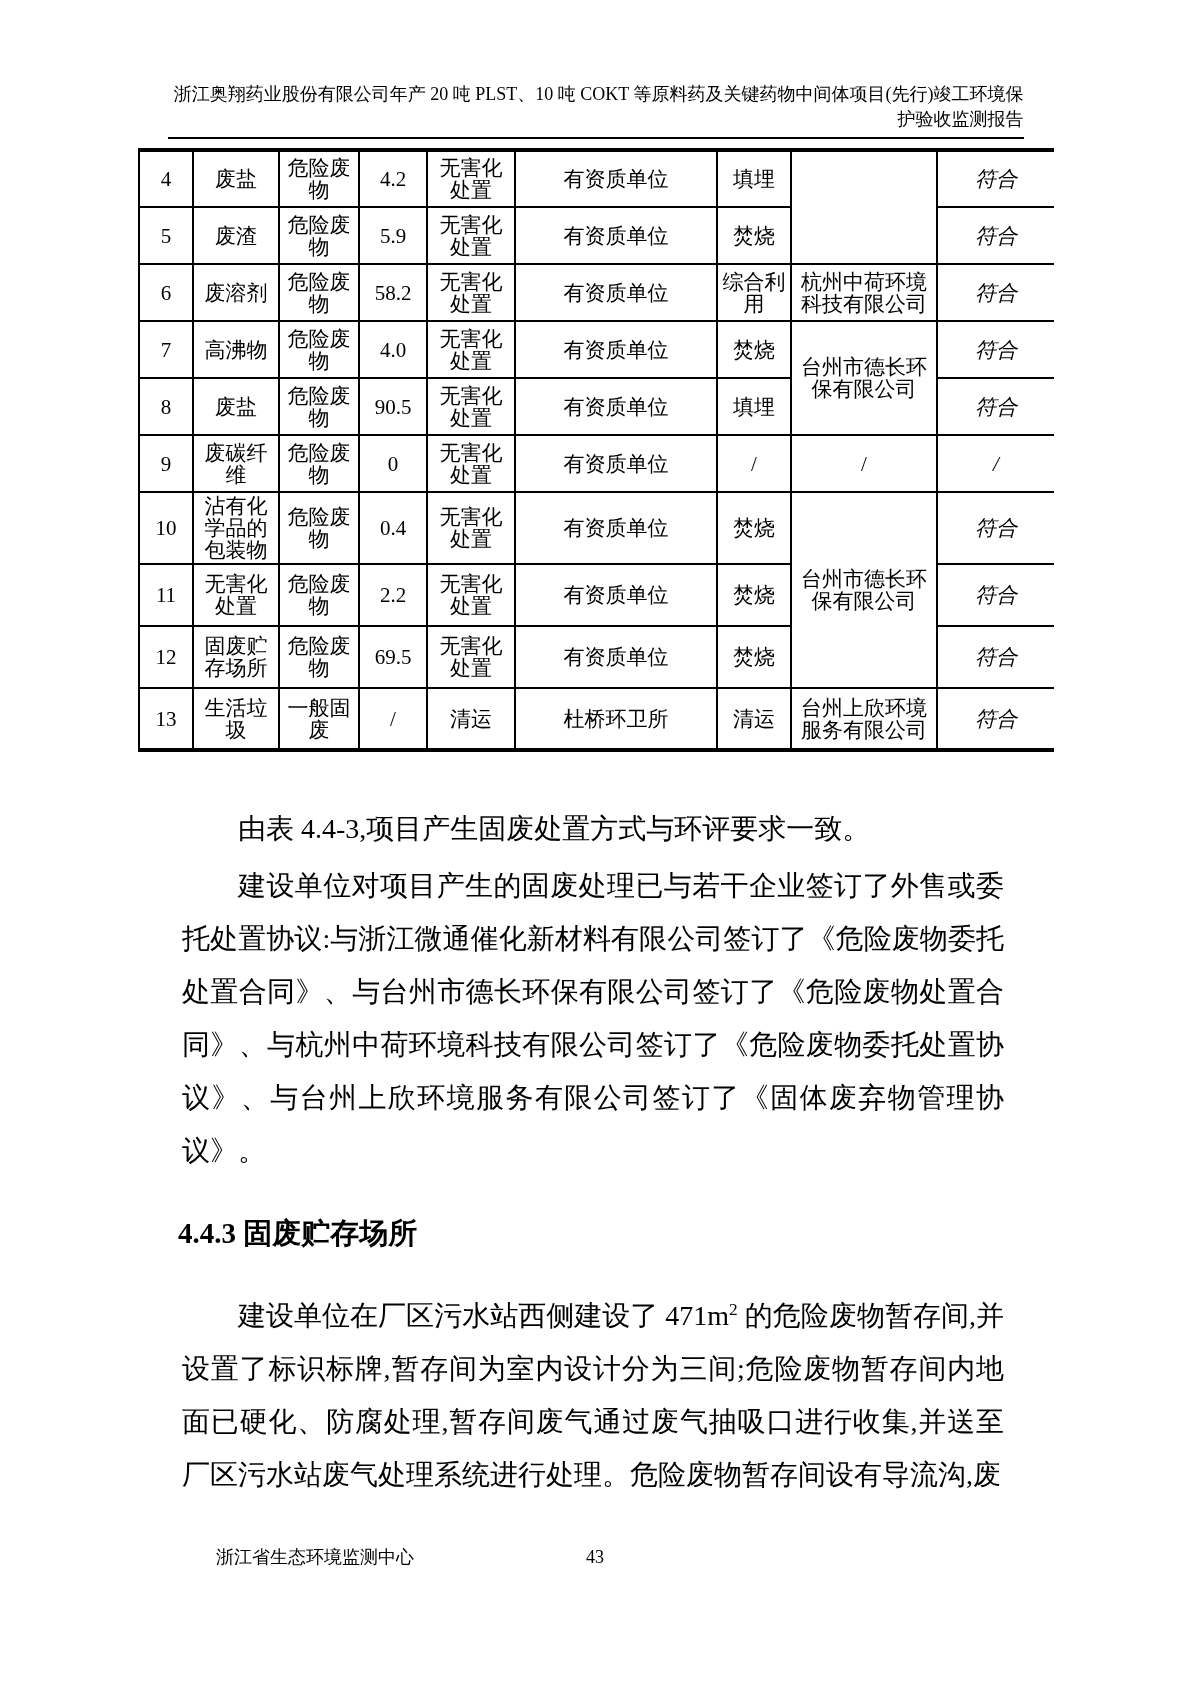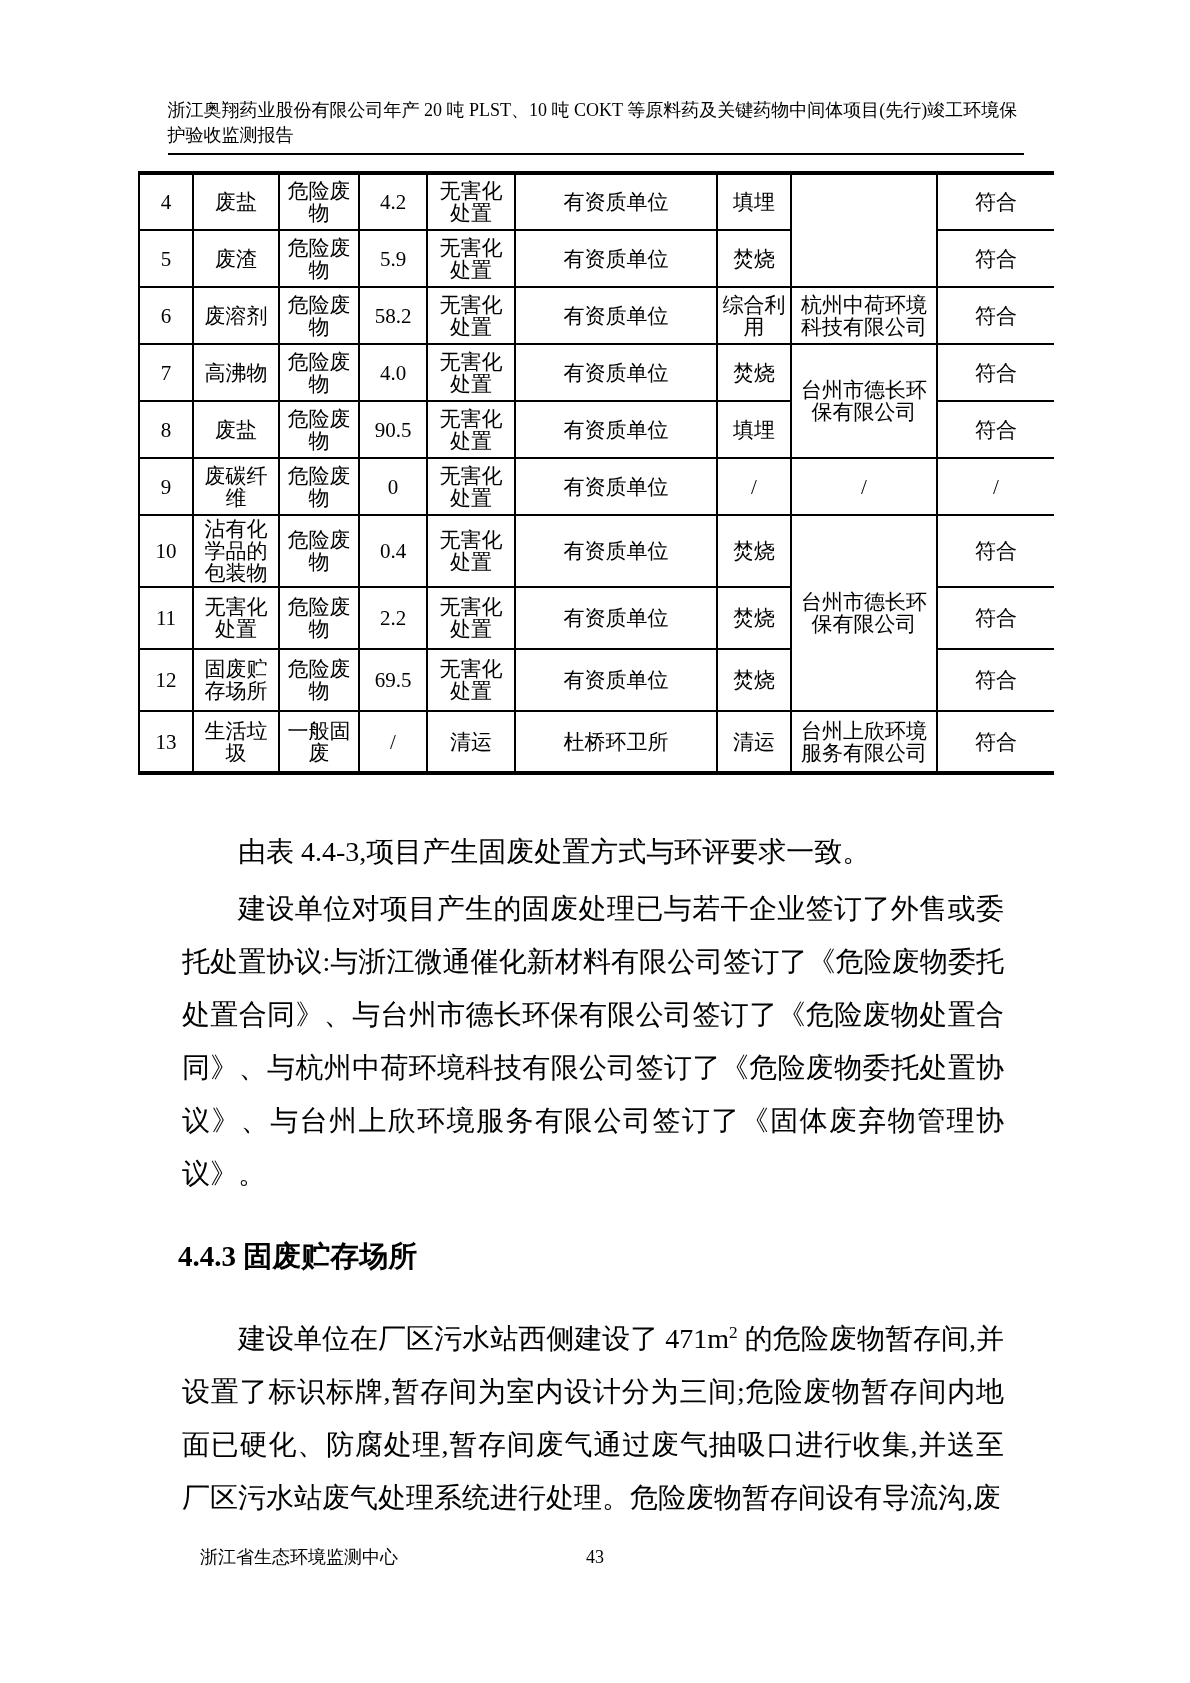--- a/index.html
+++ b/index.html
@@ -11,22 +11,22 @@
     margin: 0 auto;
     background: #ffffff;
     color: #000;
     font-family: "Liberation Serif", "DejaVu Serif", serif;
     padding: 82px 137px 0 138px;
     overflow: hidden;
   }
   
   .doc-header {
     width: 856px;
-    margin: 16px auto;
-    text-align: left;
+    margin: 0 auto;
+    text-align: right;
     font-size: 18px;
     line-height: 25px;
     padding-bottom: 5px;
     border-bottom: 2px solid #000;
   }
   
   .waste-table {
     margin-top: 9px;
     width: 915px;
     border-collapse: collapse;
@@ -38,21 +38,21 @@
   }
   .waste-table td {
     border: 2px solid #000;
     border-right: 2px solid #000;
     text-align: center;
     vertical-align: middle;
     line-height: 22px;
     padding: 2px 3px;
     word-break: break-all;
   }
-  .waste-table td:last-child { border-right: none; }
+  .waste-table td:last-child { border-right: none; font-style: italic; }
   .waste-table tr { height: 57px; }
   .waste-table tr:nth-child(7) { height: 64px; }
   .waste-table tr:nth-child(8),
   .waste-table tr:nth-child(9),
   .waste-table tr:nth-child(10) { height: 62px; }
   
   .body-text {
     margin: 50px 45px 0 40px;
     font-size: 28px;
     line-height: 53px;
@@ -72,21 +72,21 @@
     position: absolute;
     top: 1545px;
     left: 0;
     width: 1190px;
     font-size: 18px;
     line-height: 24px;
     text-align: center;
   }
   .footer-org {
     position: absolute;
-    left: 200px;
+    left: 216px;
     top: 0;
   }
 </style>
 </head>
 <body>
 
 <div class="page">
 
   <div class="doc-header">浙江奥翔药业股份有限公司年产 20 吨 PLST、10 吨 COKT 等原料药及关键药物中间体项目(先行)竣工环境保护验收监测报告</div>
 

